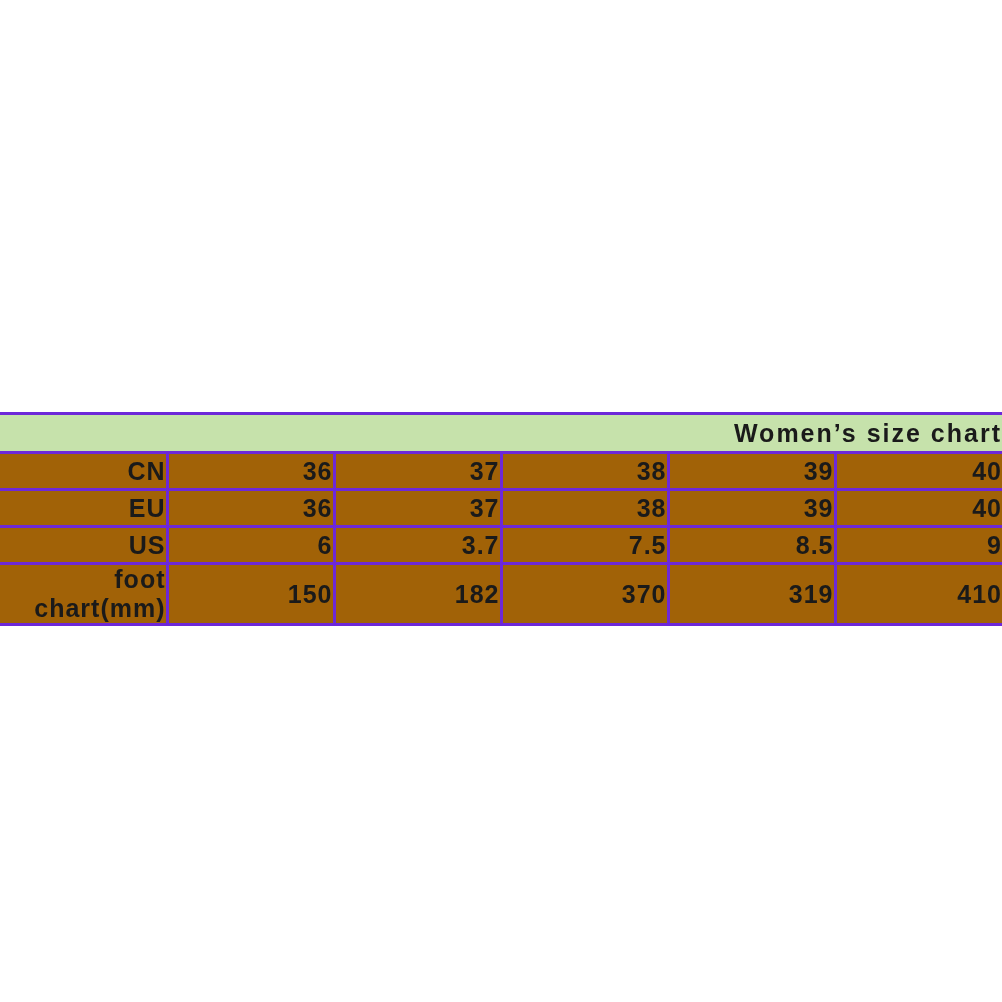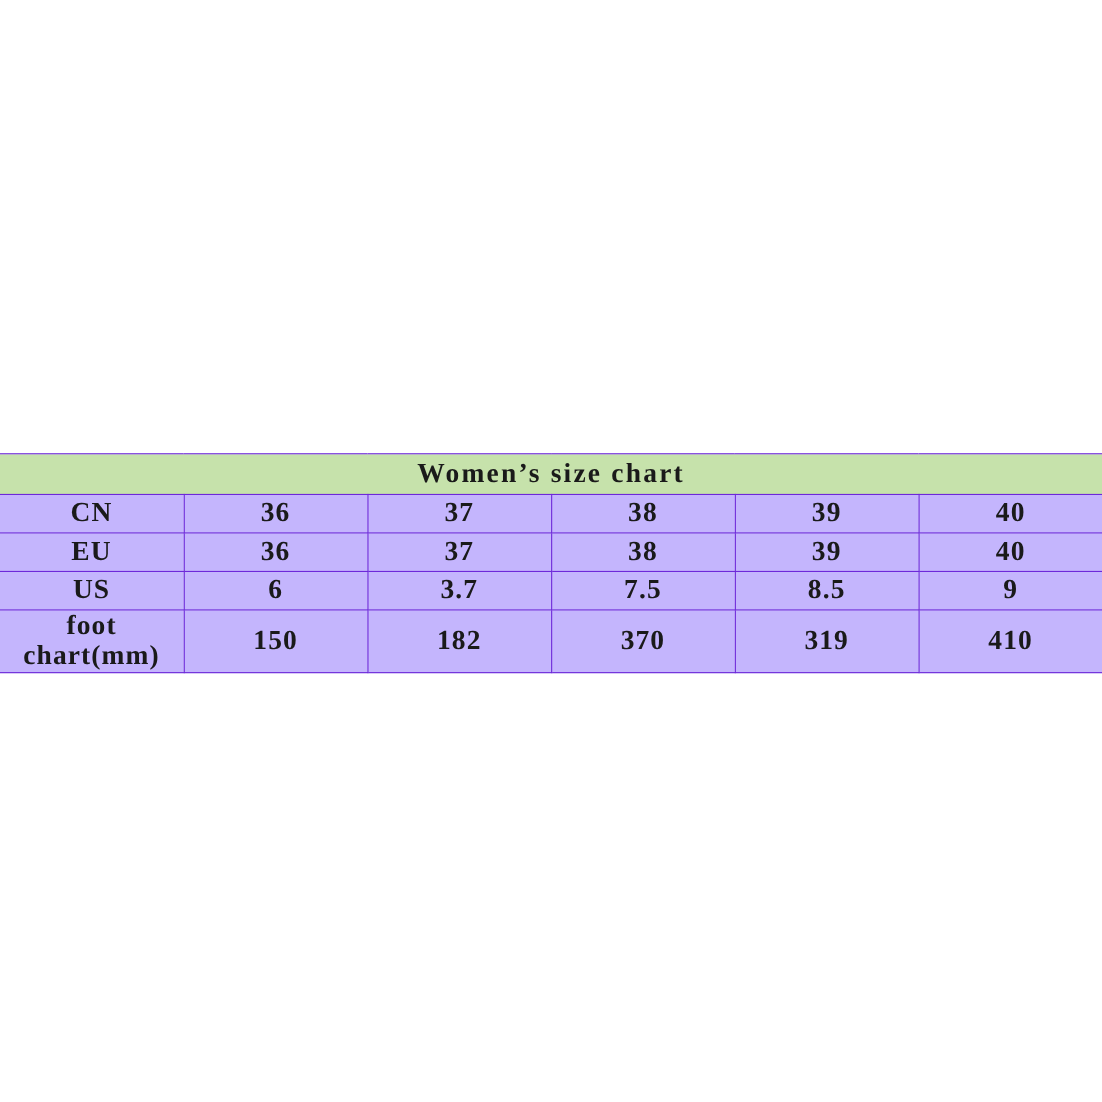--- a/index.html
+++ b/index.html
@@ -19,42 +19,42 @@
     left: 0px;
     top: 412px;
     width: 1002px;
   }
   table.size-chart {
     border-collapse: collapse;
     width: 1002px;
     table-layout: fixed;
   }
   table.size-chart td, table.size-chart th {
-    border: 1px solid #6d28d9;
-    text-align: center;
+    border: 3px solid #6d28d9;
+    text-align: right;
     vertical-align: middle;
-    font-family: Liberation Serif, serif;
+    font-family: Liberation Sans, sans-serif;
     font-weight: bold;
     color: #1a1a1a;
     letter-spacing: 1px;
   }
   tr.title-row th {
     background: #c6e2ab;
     height: 36px;
     font-size: 25px;
     letter-spacing: 2px;
     padding: 0;
     border-left: none;
     border-right: none;
   }
   tr.data-row td {
     height: 34px;
     font-size: 25px;
     padding: 0;
-    background: #c4b5fd;
+    background: #a16207;
   }
   tr.data-row td.row-label {
     font-size: 25px;
     letter-spacing: 1px;
   }
   tr.data-row:first-of-type td {
     border-top: 2px solid #000;
   }
   table.size-chart td:first-child,
   table.size-chart th:first-child {

